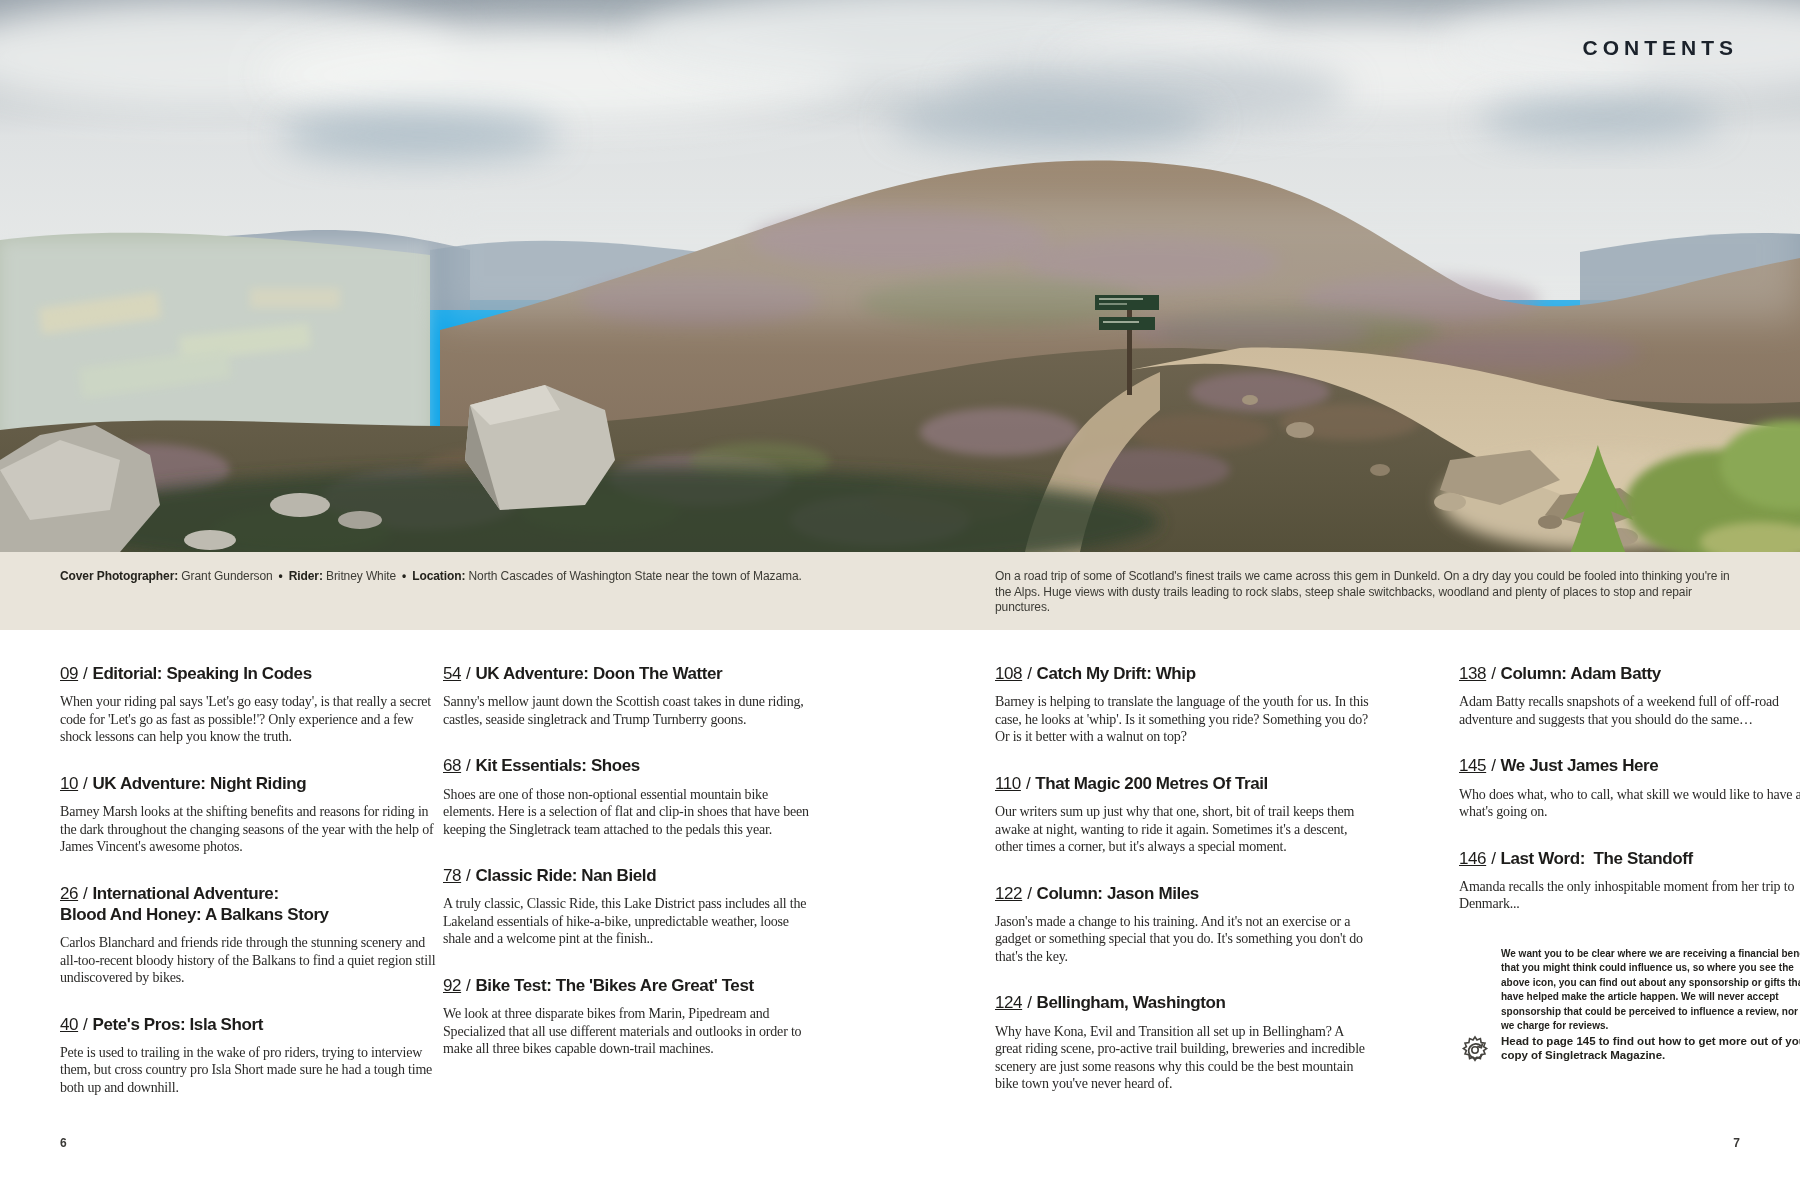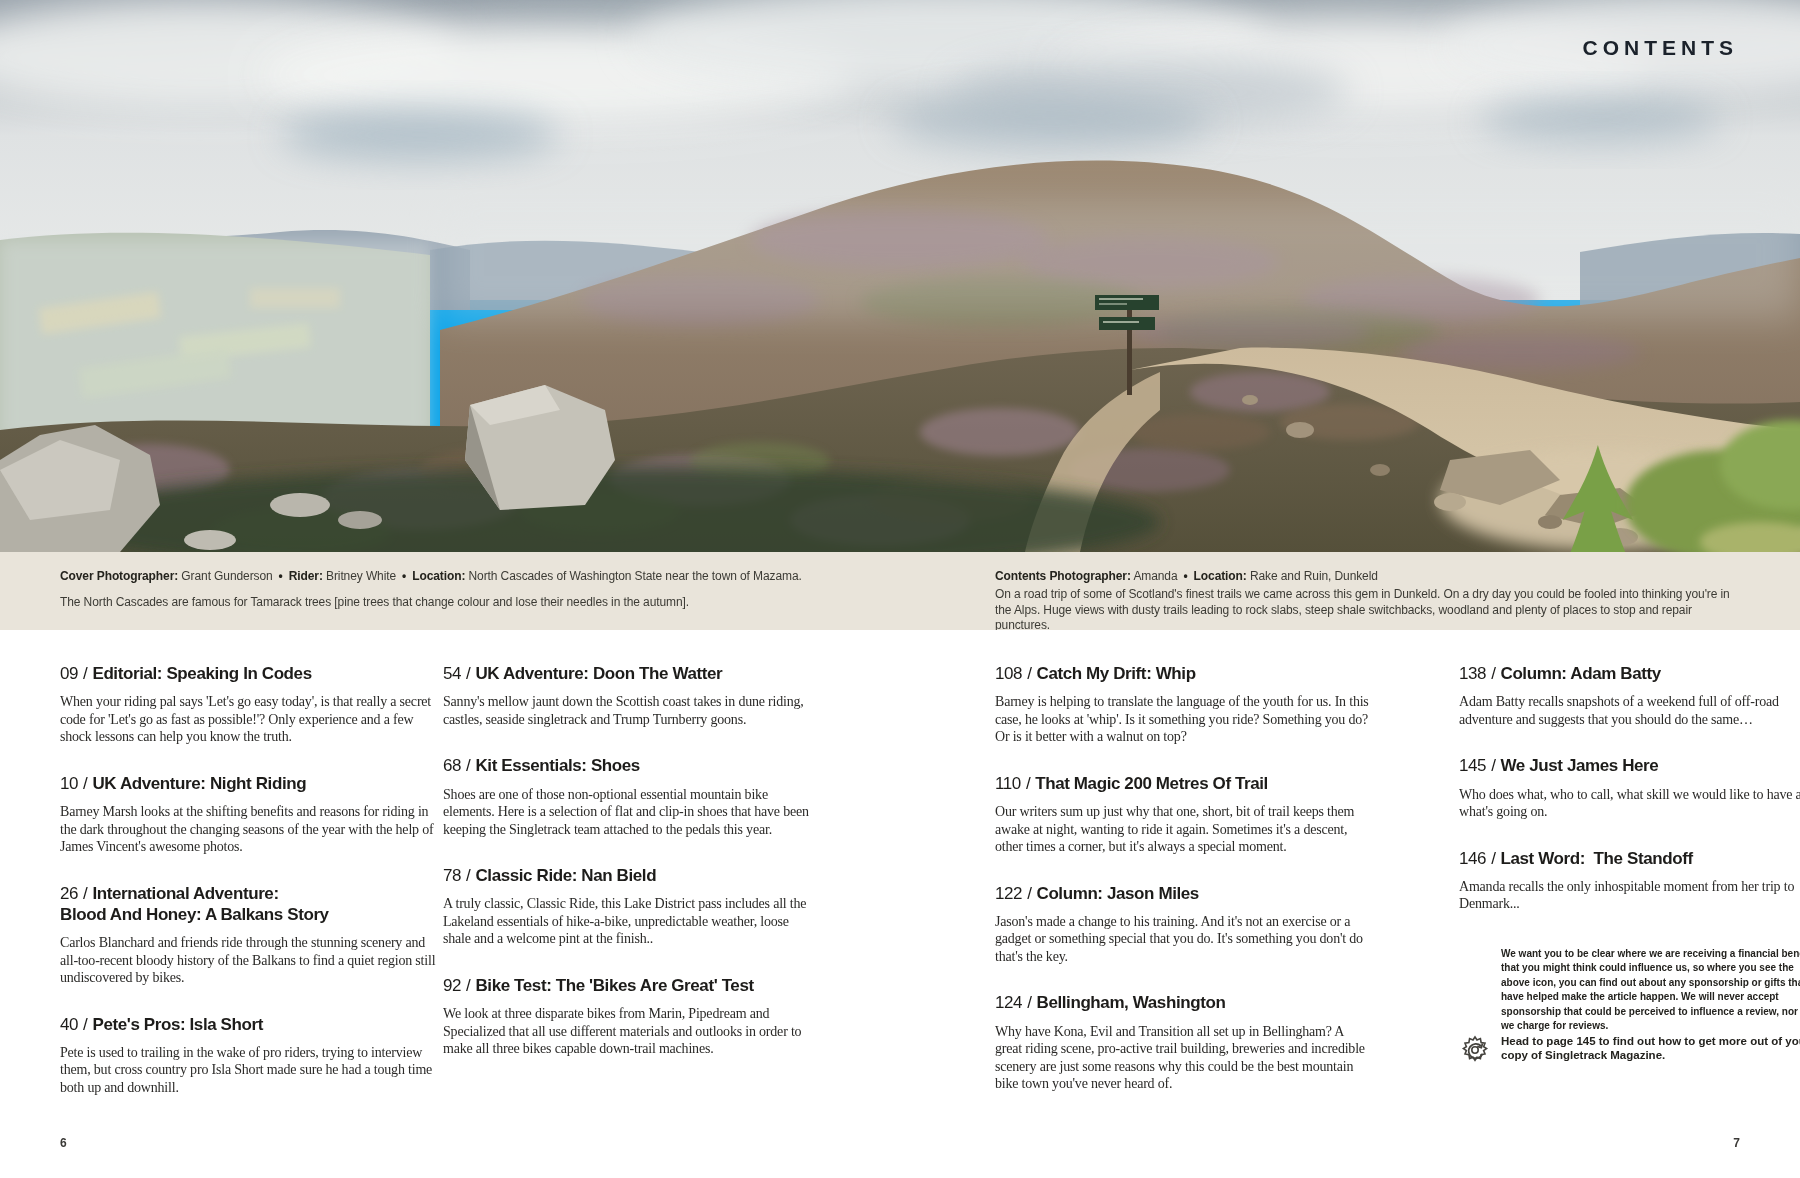--- a/index.html
+++ b/index.html
@@ -23,21 +23,21 @@
   
   .toc{position:absolute;top:630px;left:0;width:1800px;height:548px;background:#ffffff;}
   .col{position:absolute;top:33px;}
   .col1{left:60px;width:376px;}
   .col2{left:443px;width:376px;}
   .col3{left:995px;width:376px;}
   .col4{left:1459px;width:362px;}
   .entry{margin:0 0 27px 0;}
   .entry-head{margin:0 0 9px 0;font-size:17px;font-weight:400;color:#1d1c1a;
               letter-spacing:-0.4px;line-height:1.25;cursor:pointer;}
-  .entry-num{font-weight:400;}
+  .entry-num{font-weight:400;text-decoration:underline;}
   .entry-sep{margin:0 5px;}
   .entry-title{font-weight:700;white-space:pre-wrap;}
   .entry-desc{margin:0;font-family:"Liberation Serif",serif;font-size:14px;letter-spacing:-0.2px;
               line-height:17.5px;color:#2b2a28;}
   
   .sponsor{position:relative;margin-top:34px;padding-left:42px;}
   .sponsor-text{margin:0;font-size:10px;font-weight:700;line-height:14.5px;color:#24231f;}
   .sponsor-cta{position:relative;}
   .sponsor-cta p{margin:0;font-size:11.5px;font-weight:700;line-height:14.5px;color:#24231f;}
   .gear{position:absolute;left:-44px;top:-2px;width:36px;height:36px;}
@@ -212,24 +212,22 @@
         <ellipse cx="1790" cy="465" rx="70" ry="45" fill="#8aa854" filter="url(#b4)"></ellipse>
         <ellipse cx="1760" cy="542" rx="60" ry="20" fill="#a9b36b" filter="url(#b4)"></ellipse>
       </g>
     </svg>
     <div class="contents-title">CONTENTS</div>
   </div>
 
   <section class="caption-bar">
     <div class="caption caption-left">
       <p class="cap-line"><b>Cover Photographer:</b> <span>Grant Gunderson</span><span class="bullet">•</span><b>Rider:</b> <span>Britney White</span><span class="bullet">•</span><b>Location:</b> <span>North Cascades of Washington State near the town of Mazama.</span></p>
-      <p class="cap-line">The North Cascades are famous for Tamarack trees [pine trees that change colour and lose their needles in the autumn].</p>
     </div>
     <div class="caption caption-right">
-      <p class="cap-line"><b>Contents Photographer:</b> <span>Amanda</span><span class="bullet">•</span><b>Location:</b> <span>Rake and Ruin, Dunkeld</span></p>
       <p class="cap-note">On a road trip of some of Scotland's finest trails we came across this gem in Dunkeld. On a dry day you could be fooled into thinking you're in the Alps. Huge views with dusty trails leading to rock slabs, steep shale switchbacks, woodland and plenty of places to stop and repair punctures.</p>
     </div>
   </section>
 
   <main class="toc">
 
     <div class="col col1">
 
         <div class="entry">
           <h3 class="entry-head"><span class="entry-num">09</span><span class="entry-sep">/</span><span class="entry-title">Editorial: Speaking In Codes</span></h3>

